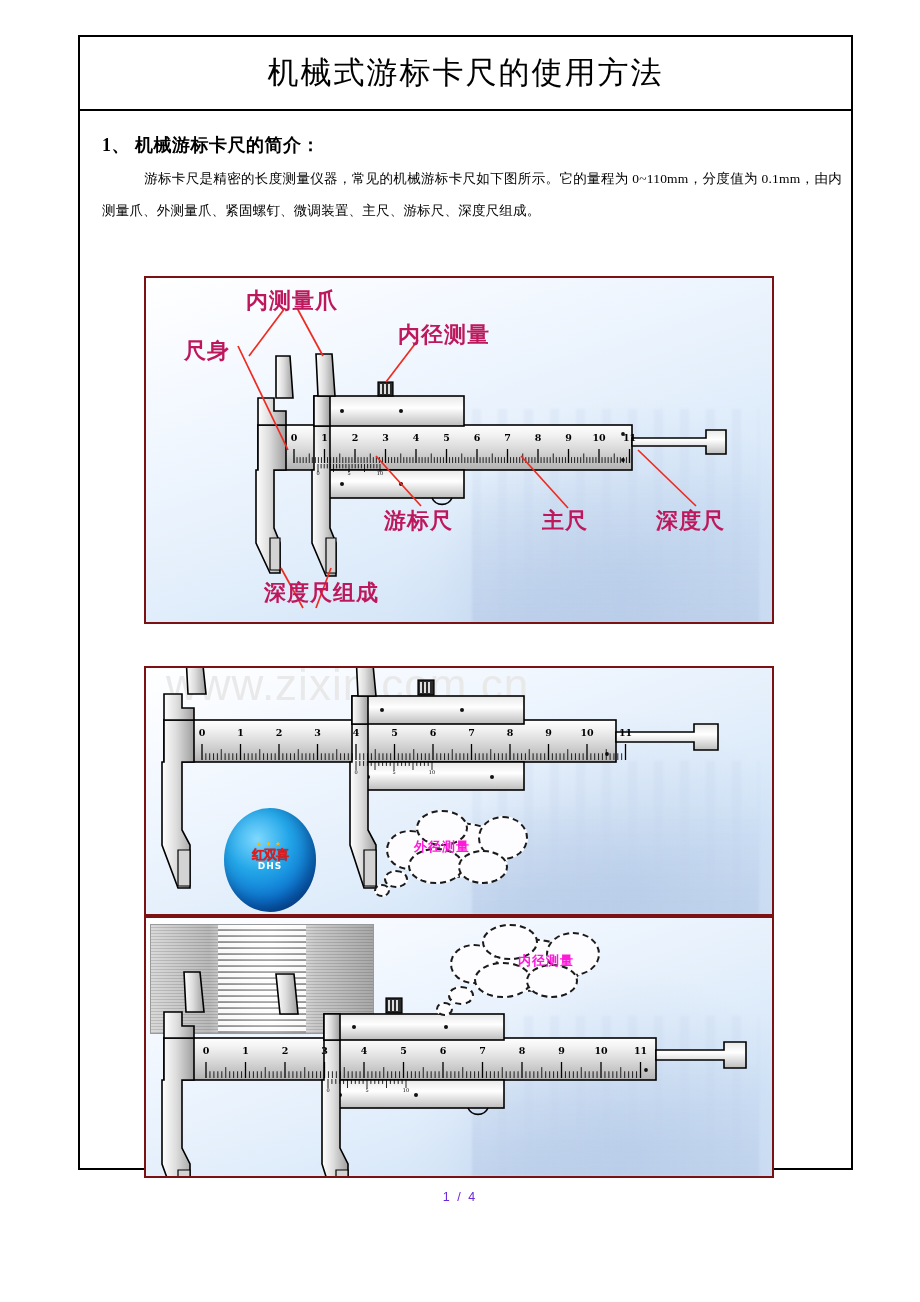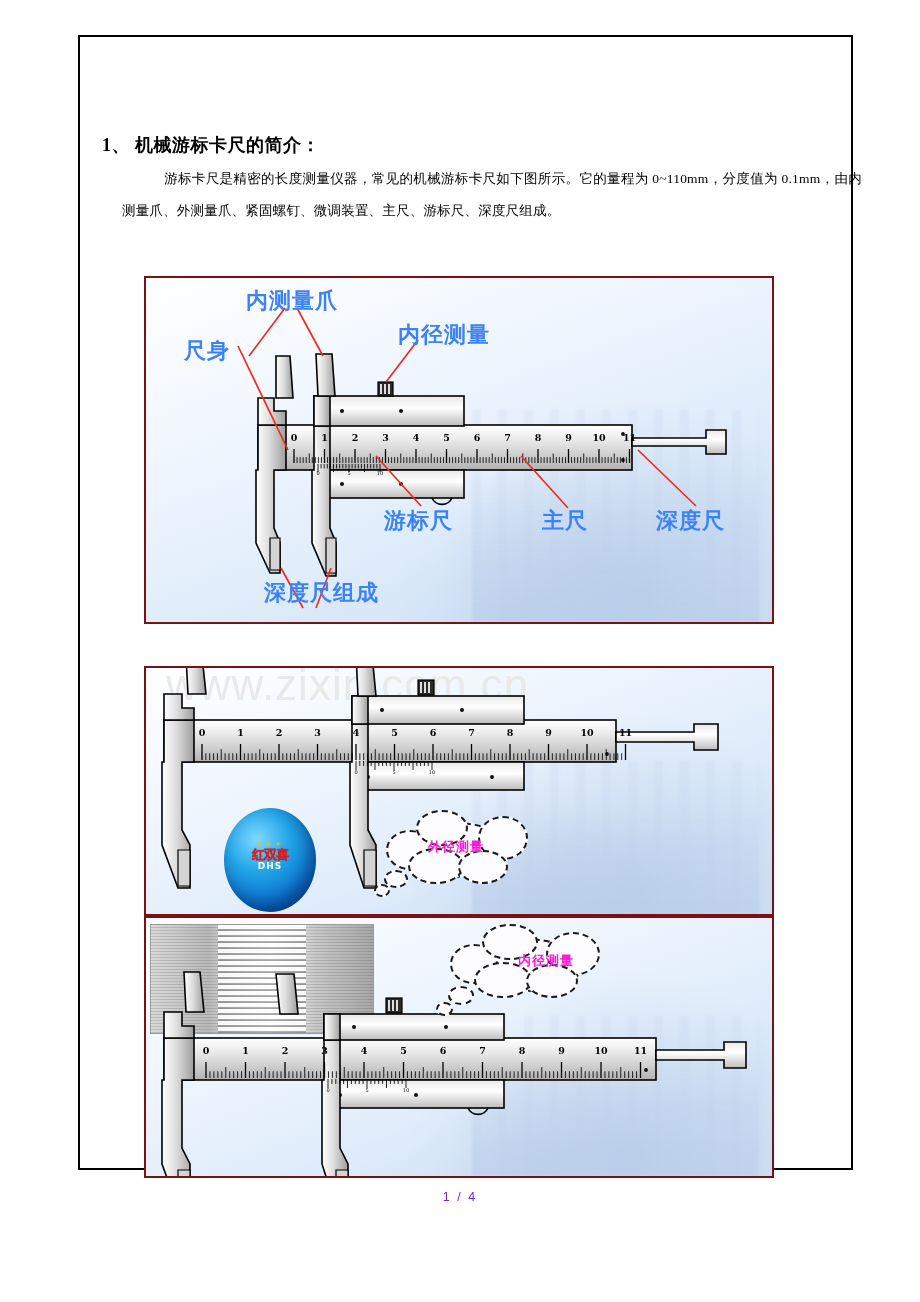--- a/index.html
+++ b/index.html
@@ -26,21 +26,20 @@
 
   
   .sec-head{
     position:absolute;left:22px;top:22px;font-size:18px;font-weight:bold;
     letter-spacing:.5px;
   }
   .para{
     position:absolute;left:22px;top:52px;width:740px;
     font-size:13.5px;line-height:32px;text-align:justify;
     letter-spacing:.2px;
-    margin-left:20px;
   }
   .para .ind{display:inline-block;width:42px;}
   .midtext{
     position:absolute;left:56px;top:366px;font-size:13.5px;letter-spacing:.2px;
   }
 
   
   .figure{
     position:absolute;left:64px;border:2px solid #7B1113;box-sizing:border-box;
     overflow:hidden;
@@ -64,21 +63,21 @@
   }
   .watermark{
     position:absolute;left:20px;top:-8px;font-size:44px;letter-spacing:1px;
     color:#e9e9e9;font-family:"Liberation Sans",sans-serif;font-weight:400;
     white-space:nowrap;user-select:none;
   }
 
   
   .calloutlbl{
     position:absolute;font-family:"DejaVu Sans","Liberation Sans",sans-serif;
-    font-weight:bold;font-size:22px;color:#3b82f6;white-space:nowrap;letter-spacing:1px;
+    font-weight:bold;font-size:22px;color:#be185d;white-space:nowrap;letter-spacing:1px;
   }
 
   
   .bubble{position:absolute;}
   .bubble .lobe{
     position:absolute;border:2px dashed #1a1a1a;border-radius:50%;
     background:#fdfdff;
   }
   .bubble .btext{
     position:absolute;z-index:4;color:#ff1ad9;font-weight:bold;
@@ -127,20 +126,23 @@
     position:absolute;left:0;top:1190px;width:920px;text-align:center;
     font-family:"Liberation Sans",sans-serif;font-size:12.5px;color:#6d28d9;
     letter-spacing:2px;
   }
 </style>
 </head>
 <body>
 
 <div id="page-frame">
 
+  <div id="title-cell">
+    <div id="doc-title">机械式游标卡尺的使用方法</div>
+  </div>
 
   <div id="body-area">
 
     <div class="sec-head">1、 机械游标卡尺的简介：</div>
 
     <div class="para"><span class="ind"></span><span>游标卡尺是精密的长度测量仪器，常见的机械游标卡尺如下图所示。它的量程为 0~110mm，分度值为 0.1mm，由内测量爪、外测量爪、紧固螺钉、微调装置、主尺、游标尺、深度尺组成。</span></div>
 
     <div class="figure" id="fig1">
       <div class="fig-bg"></div>
 
@@ -565,21 +567,21 @@
 
       <div class="bubble" style="left:236px;top:140px;width:150px;height:90px;">
         <div class="lobe" style="left:16px;top:14px;width:110px;height:52px;"></div>
         <div class="lobe" style="left:4px;top:22px;width:44px;height:36px;"></div>
         <div class="lobe" style="left:96px;top:8px;width:46px;height:40px;"></div>
         <div class="lobe" style="left:34px;top:2px;width:48px;height:32px;"></div>
         <div class="lobe" style="left:26px;top:40px;width:52px;height:32px;"></div>
         <div class="lobe" style="left:76px;top:42px;width:46px;height:30px;"></div>
         <div class="lobe" style="left:2px;top:62px;width:20px;height:14px;"></div>
         <div class="lobe" style="left:-8px;top:76px;width:12px;height:9px;"></div>
-        <div class="btext" style="left:46px;top:30px;">外径测量</div>
+        <div class="btext" style="left:32px;top:30px;">外径测量</div>
       </div>
     </div>
 
     <div class="figure" id="fig3">
       <div class="fig-bg"></div>
 
       <div class="nutblock" style="left:4px;top:6px;width:222px;height:108px;">
         <div class="nutbore"></div>
       </div>
 

